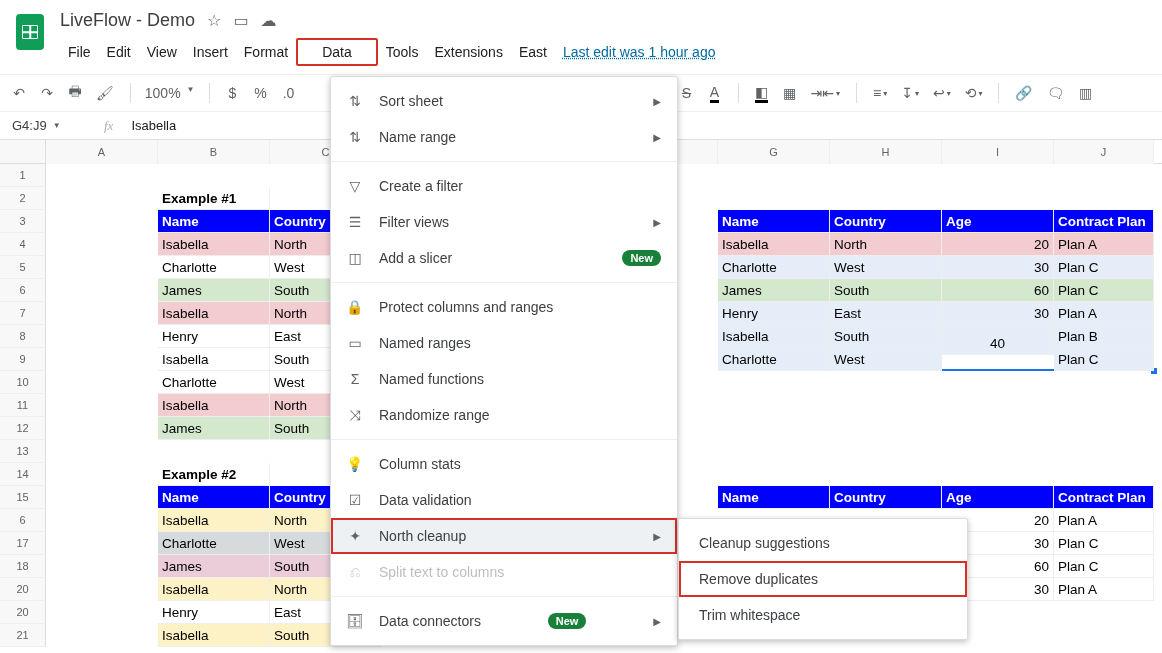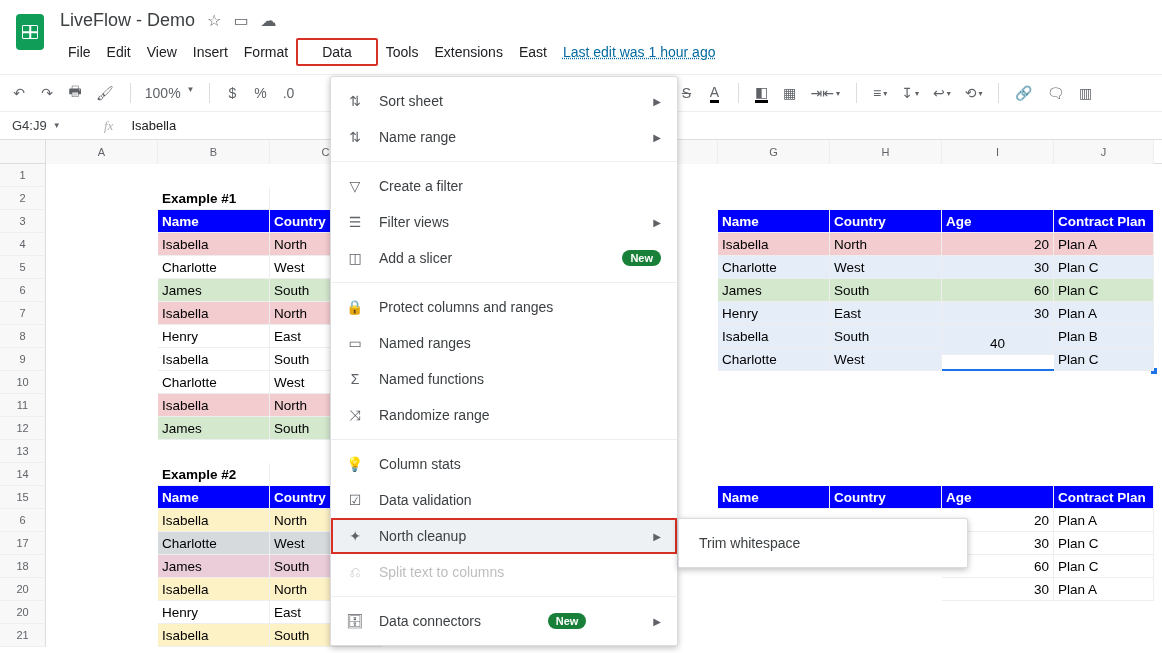--- a/index.html
+++ b/index.html
@@ -377,15 +377,21 @@
     <div class="item">
       <span class="micon">🗄</span>
       <span>Data connectors</span>
       <span class="badge">New</span>
       <span class="arrow">▶</span>
     </div>
   </div>
 
 <div class="menu-panel submenu" id="submenu">
     <div class="item" style="padding-left: 20px;">
+      <span>Cleanup suggestions</span>
+    </div>
+    <div class="item box-highlight" style="padding-left: 20px;">
+      <span>Remove duplicates</span>
+    </div>
+    <div class="item" style="padding-left: 20px;">
       <span>Trim whitespace</span>
     </div>
   </div>
 
 </body></html>

